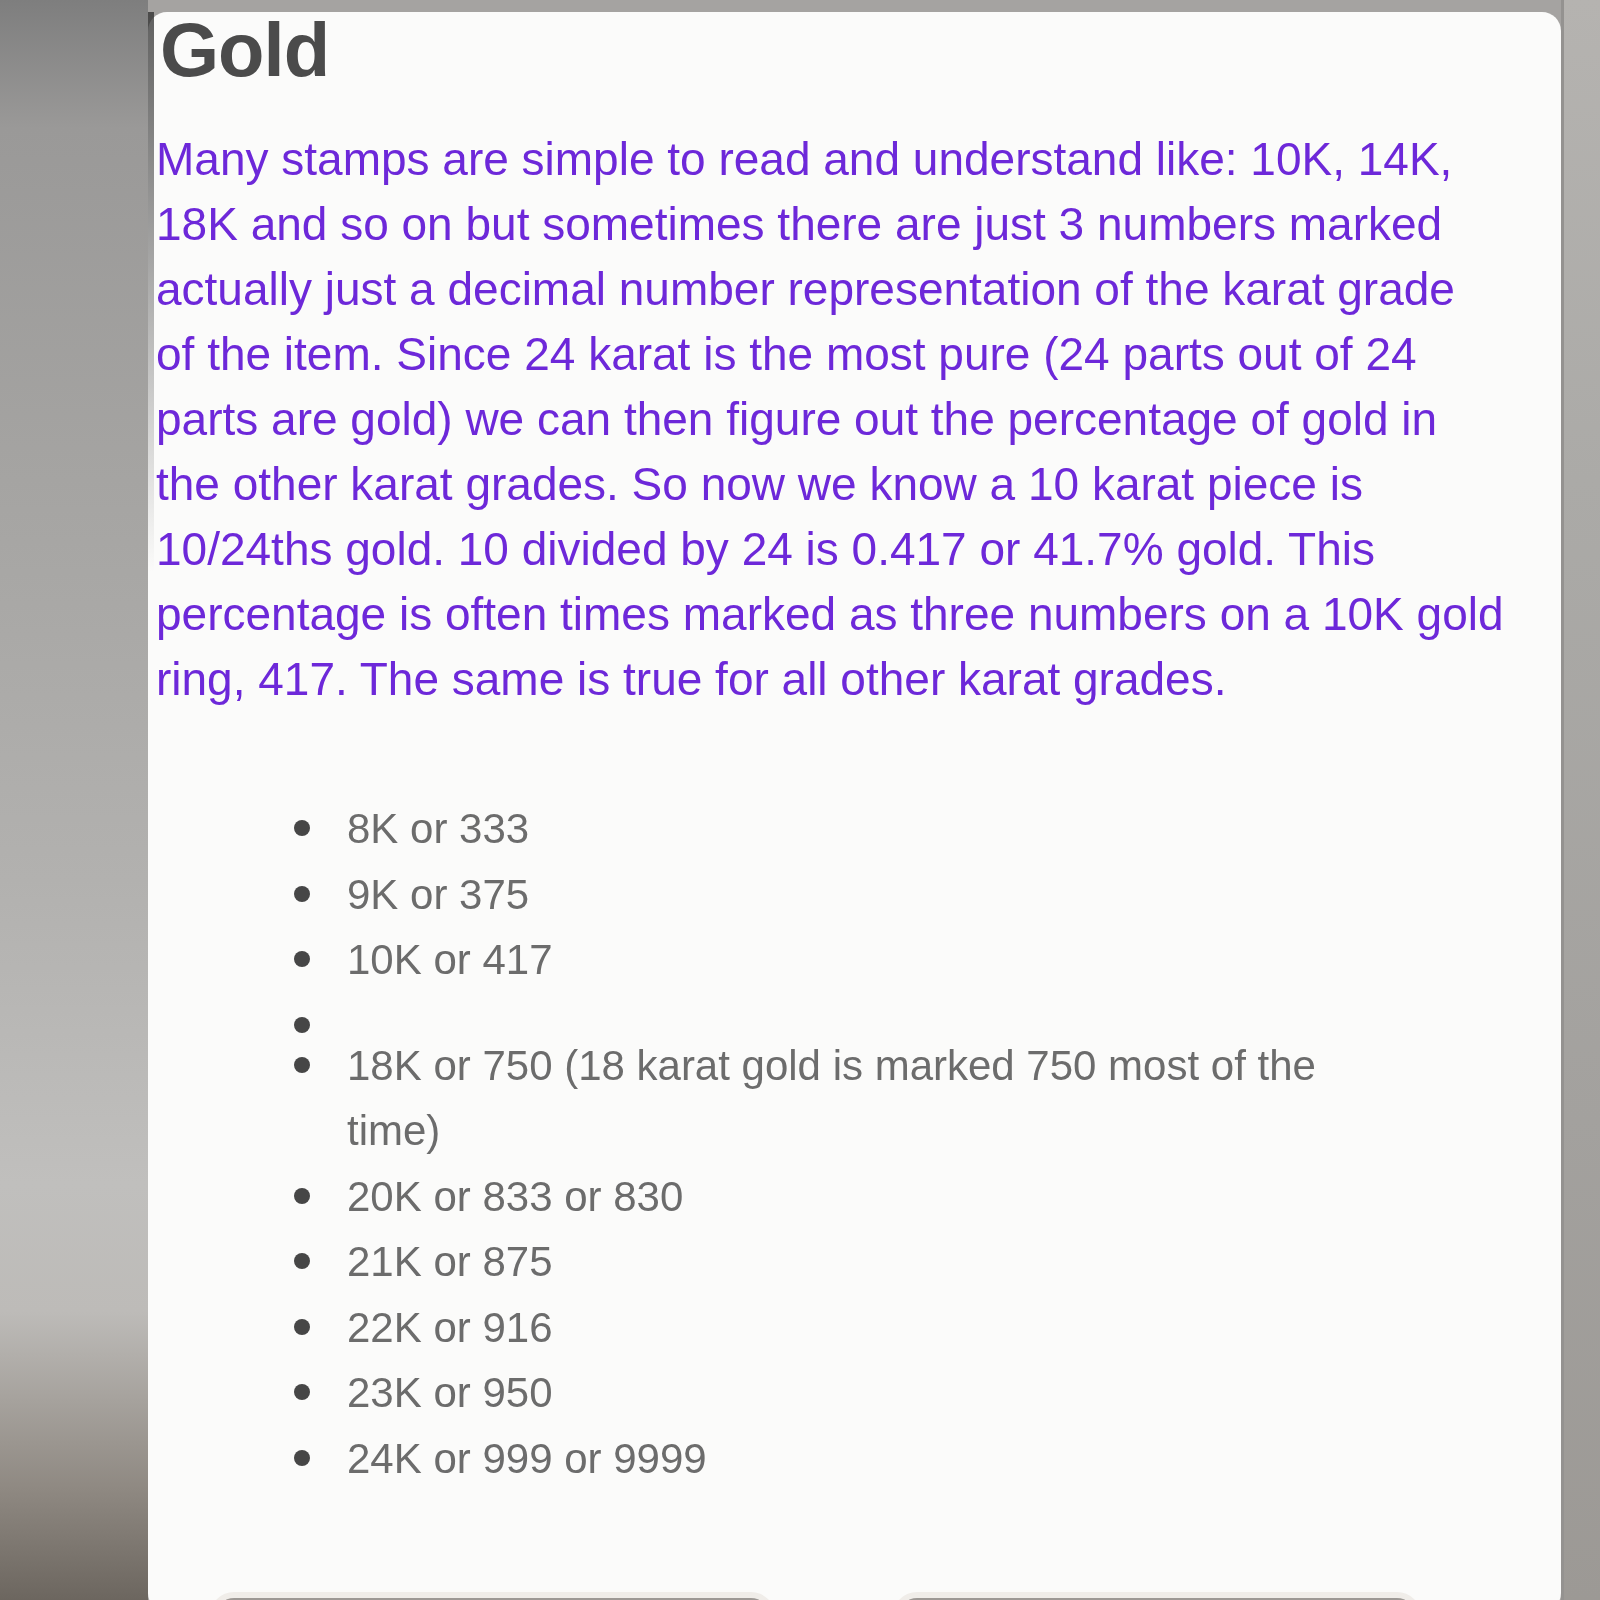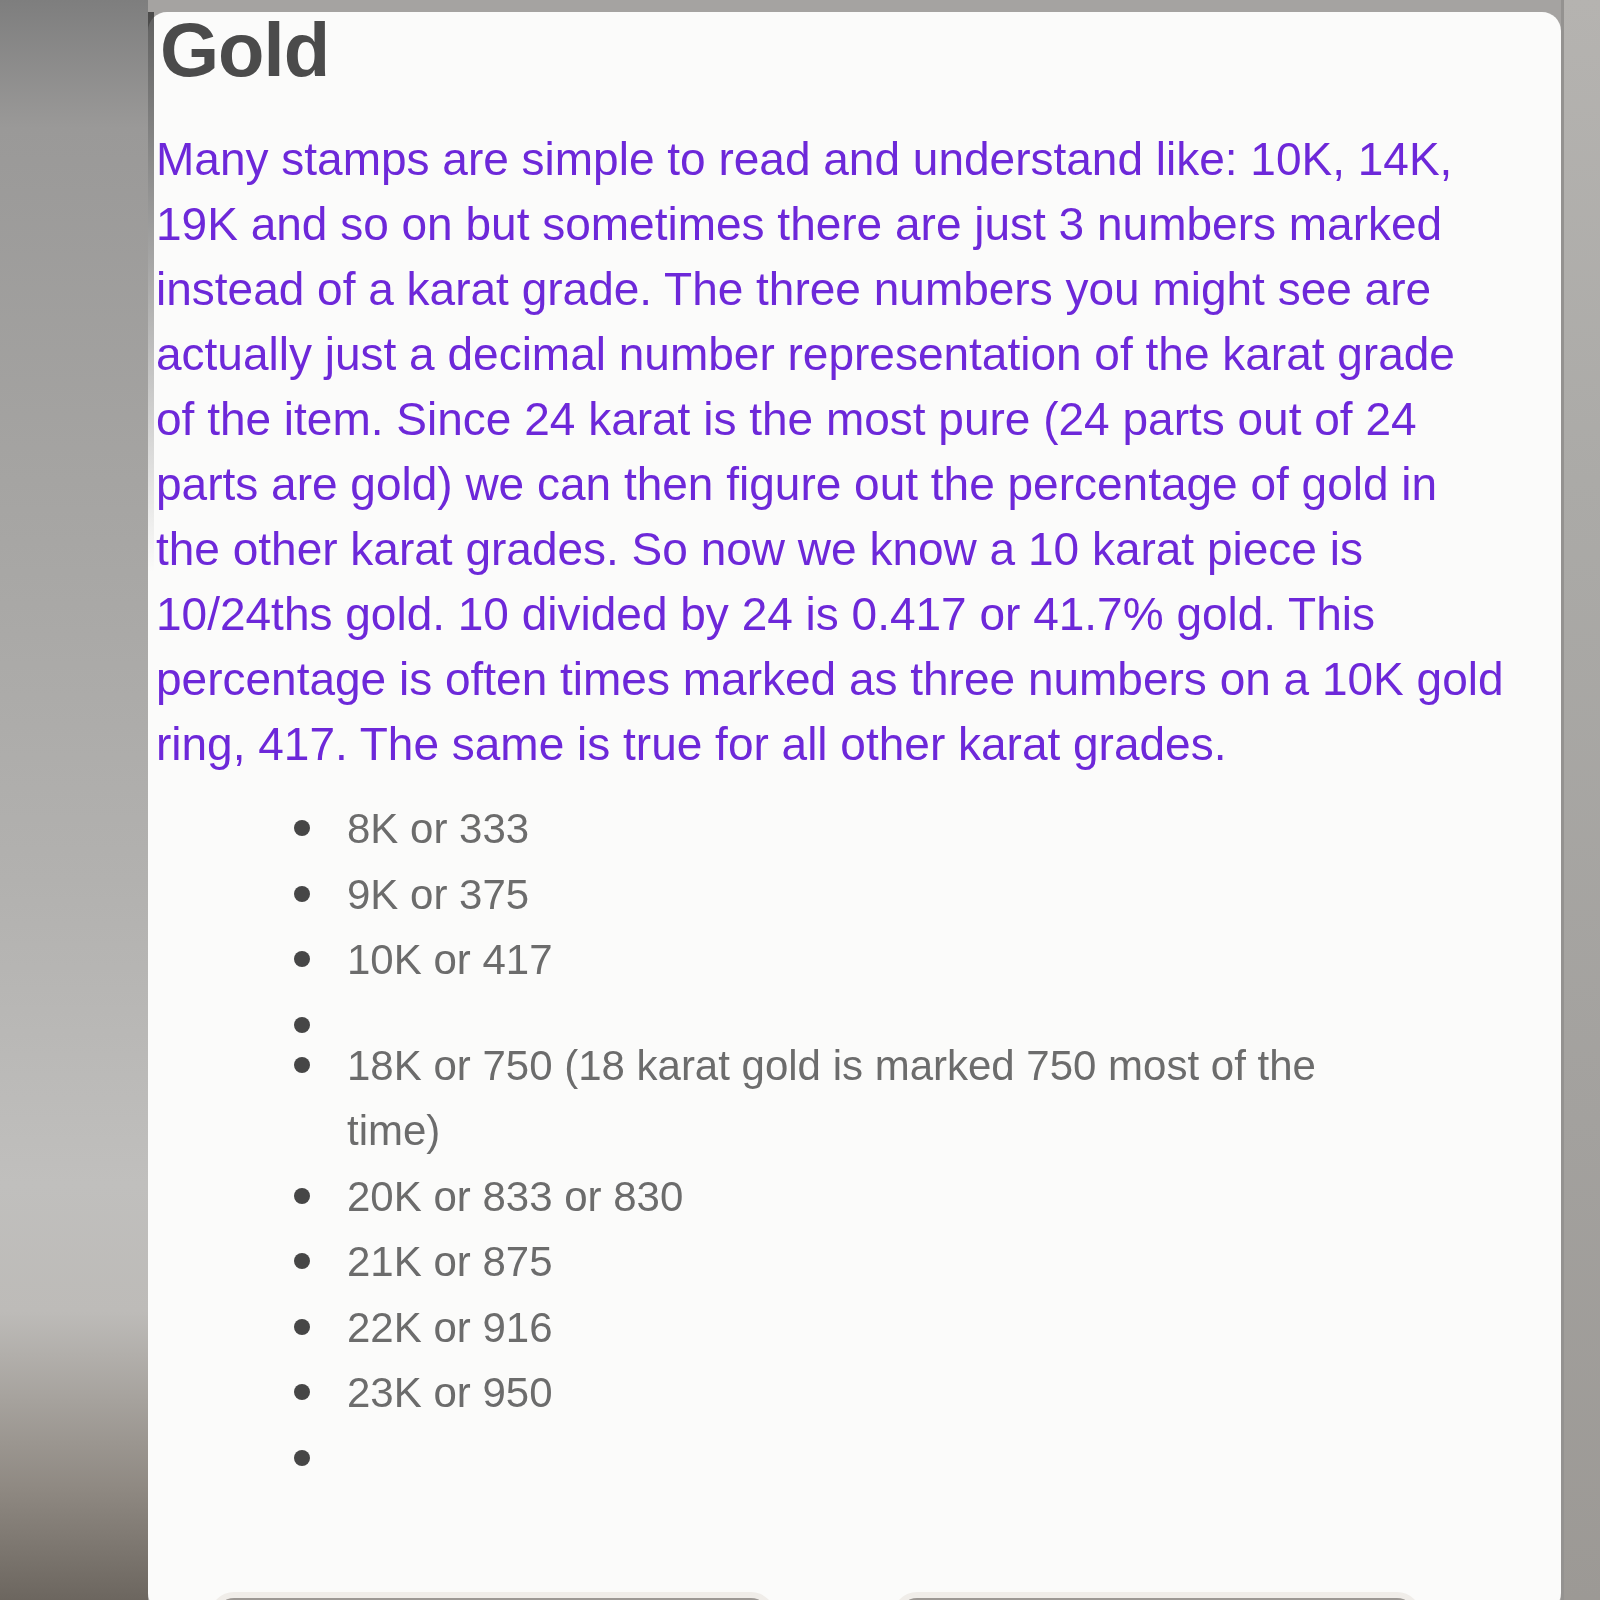--- a/index.html
+++ b/index.html
@@ -79,22 +79,21 @@
   <div class="edge left"></div>
   <div class="edge right"></div>
 
   <div class="page">
     <div class="page-left-shadow"></div>
 
     <h1 class="title">Gold</h1>
 
     <div class="para">
         <div class="tline">Many stamps are simple to read and understand like: 10K, 14K,</div>
-        <div class="tline">19K and so on but sometimes there are just 3 numbers marked</div>
-        <div class="tline">instead of a karat grade. The three numbers you might see are</div>
+        <div class="tline">18K and so on but sometimes there are just 3 numbers marked</div>
         <div class="tline">actually just a decimal number representation of the karat grade</div>
         <div class="tline">of the item. Since 24 karat is the most pure (24 parts out of 24</div>
         <div class="tline">parts are gold) we can then figure out the percentage of gold in</div>
         <div class="tline">the other karat grades. So now we know a 10 karat piece is</div>
         <div class="tline">10/24ths gold. 10 divided by 24 is 0.417 or 41.7% gold. This</div>
         <div class="tline">percentage is often times marked as three numbers on a 10K gold</div>
         <div class="tline">ring, 417. The same is true for all other karat grades.</div>
       </div>
 
     <ul class="klist">
@@ -145,19 +144,22 @@
           </div>
         </li>
         <li>
           <span class="dot"></span>
           <div class="btxt">
             <div>23K or 950</div>
           </div>
         </li>
         <li>
           <span class="dot"></span>
+          <div class="btxt">
+            <div>24K or 999 or 9999</div>
+          </div>
         </li>
       </ul>
 
     <div class="fbtn b1"></div>
     <div class="fbtn b2"></div>
   </div>
 </div>
 
 </body></html>

